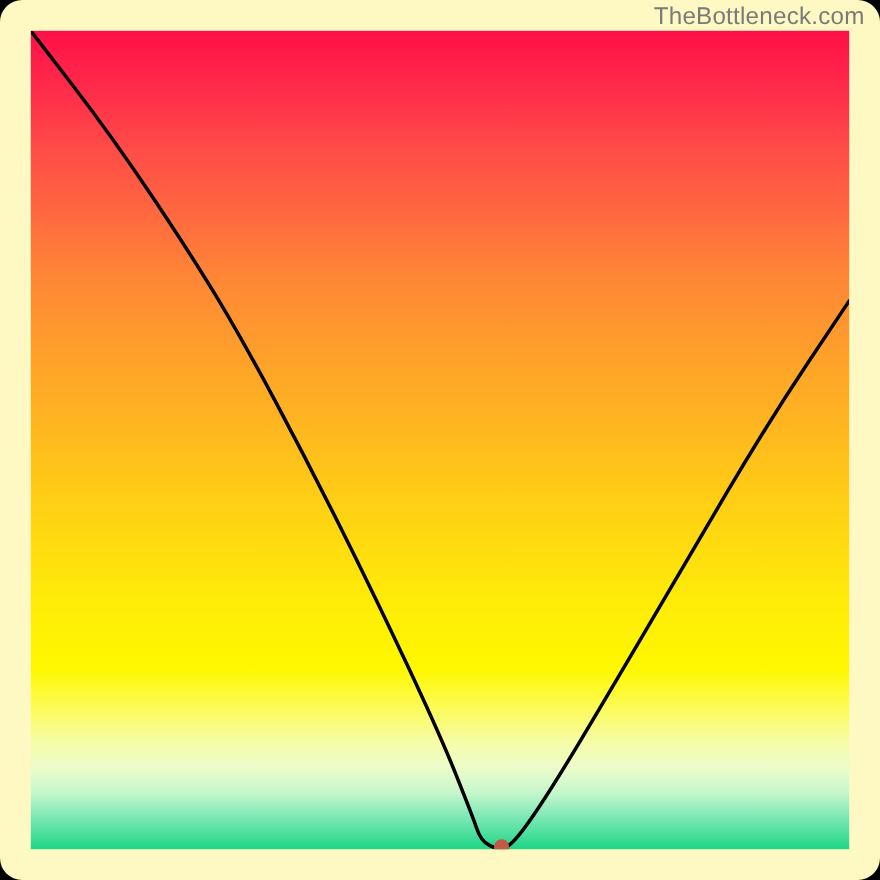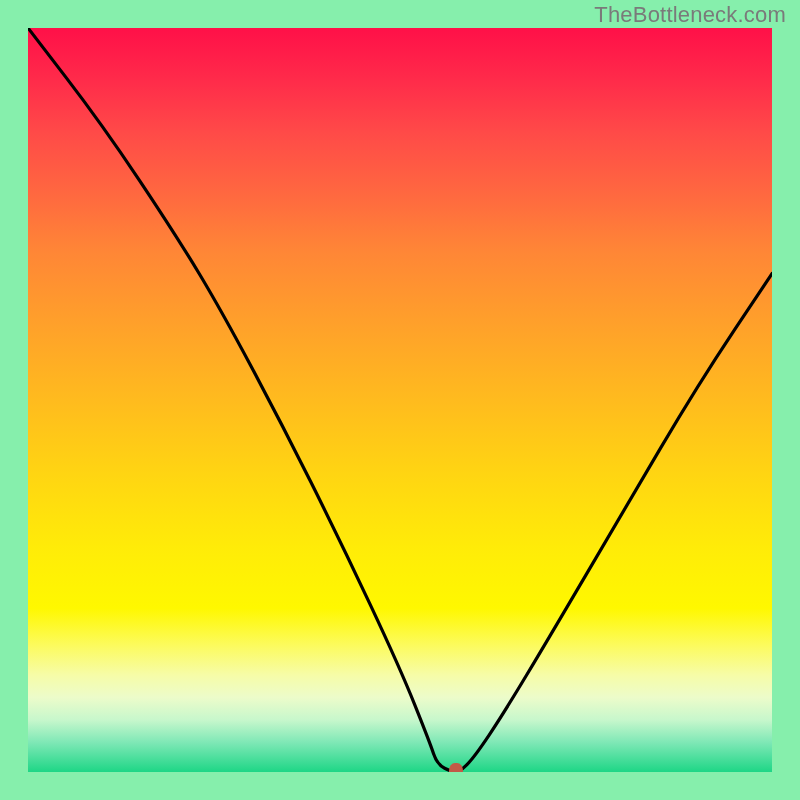--- a/index.html
+++ b/index.html
@@ -8,21 +8,22 @@
     width: 800px;
     height: 800px;
     background: #000;
     overflow: hidden;
     font-family: Arial, Helvetica, sans-serif;
   }
   .frame {
     position: relative;
     width: 800px;
     height: 800px;
-    background: #86efac;
+    background: #fef9c3;
+    border-radius: 20px;
   }
   .watermark {
     position: absolute;
     top: 2px;
     right: 14px;
     color: #7a7a7a;
     font-size: 22px;
     font-weight: 500;
     letter-spacing: 0.2px;
     z-index: 10;

